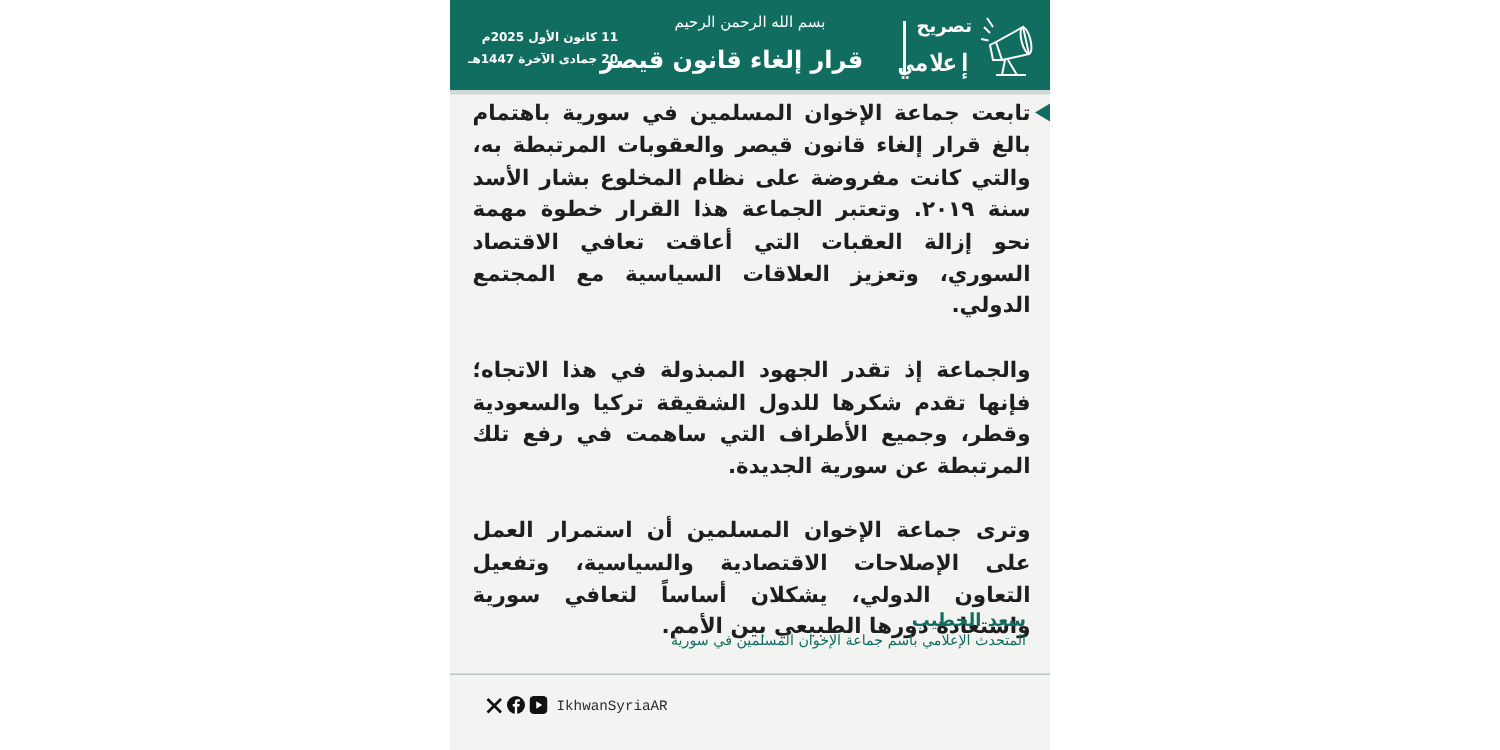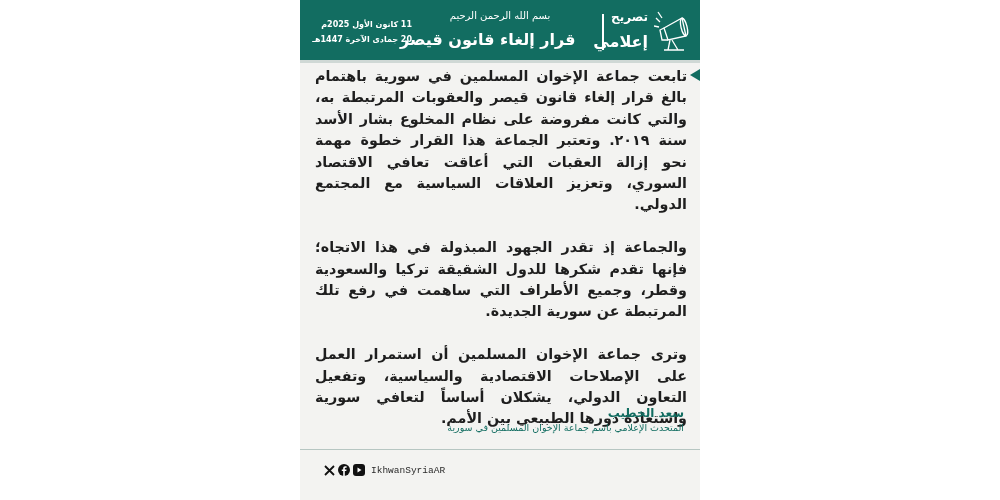--- a/index.html
+++ b/index.html
@@ -17,21 +17,21 @@
     background: #126d61; color: #ffffff;
   }
   .header-line {
     position: absolute; left: 0; top: 60px; width: 400px; height: 3px; background: #cfd8d5;
   }
   .brand {
     position: absolute; right: 6px; top: 6px; width: 100px; height: 50px;
   }
   .brand .bar { position: absolute; left: 8px; top: 8px; width: 2px; height: 36px; background: #fff; }
   .brand .t1 { position: absolute; right: 46px; top: 4px; font-size: 12px; font-weight: bold; direction: rtl; }
-  .brand .t2 { position: absolute; right: 46px; top: 26px; font-size: 16px; font-weight: bold; direction: rtl; }
+  .brand .t2 { position: absolute; right: 46px; top: 26px; font-size: 16px; font-weight: bold; direction: rtl; font-family: Liberation Mono, monospace; }
   .brand svg { position: absolute; right: 0; top: 4px; }
   .basmala {
     position: absolute; left: 120px; width: 160px; top: 10px; text-align: center;
     font-size: 10px; direction: rtl;
   }
   .title {
     position: absolute; left: 100px; width: 200px; top: 30px; text-align: left;
     font-size: 16px; font-weight: bold; direction: rtl;
   }
   .date1, .date2 {

